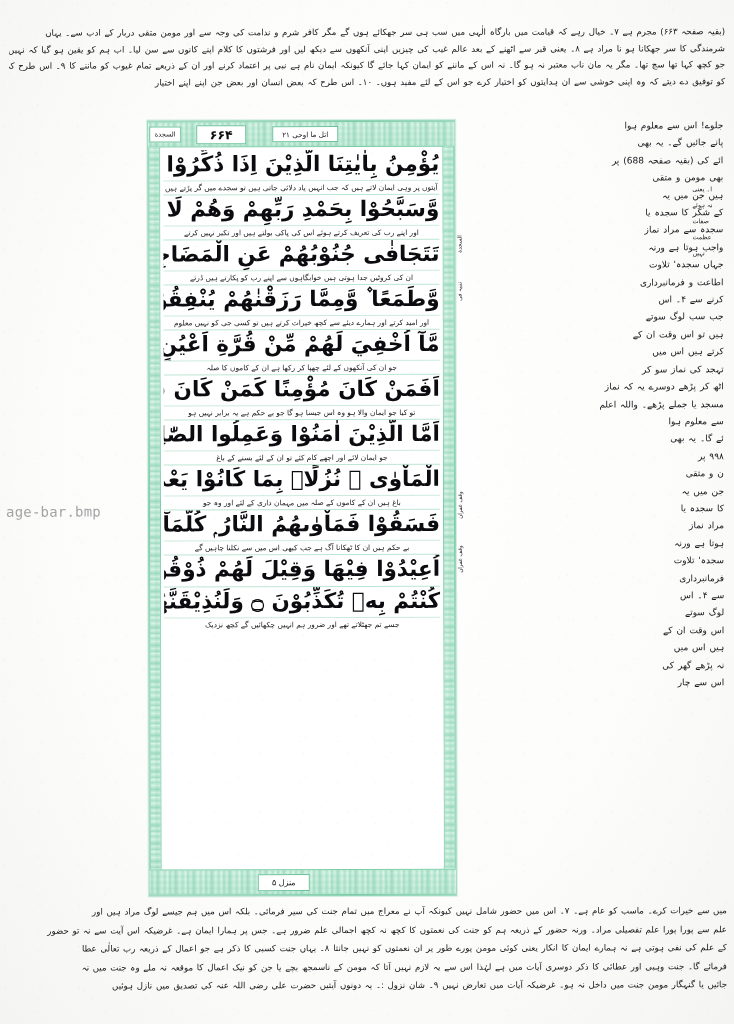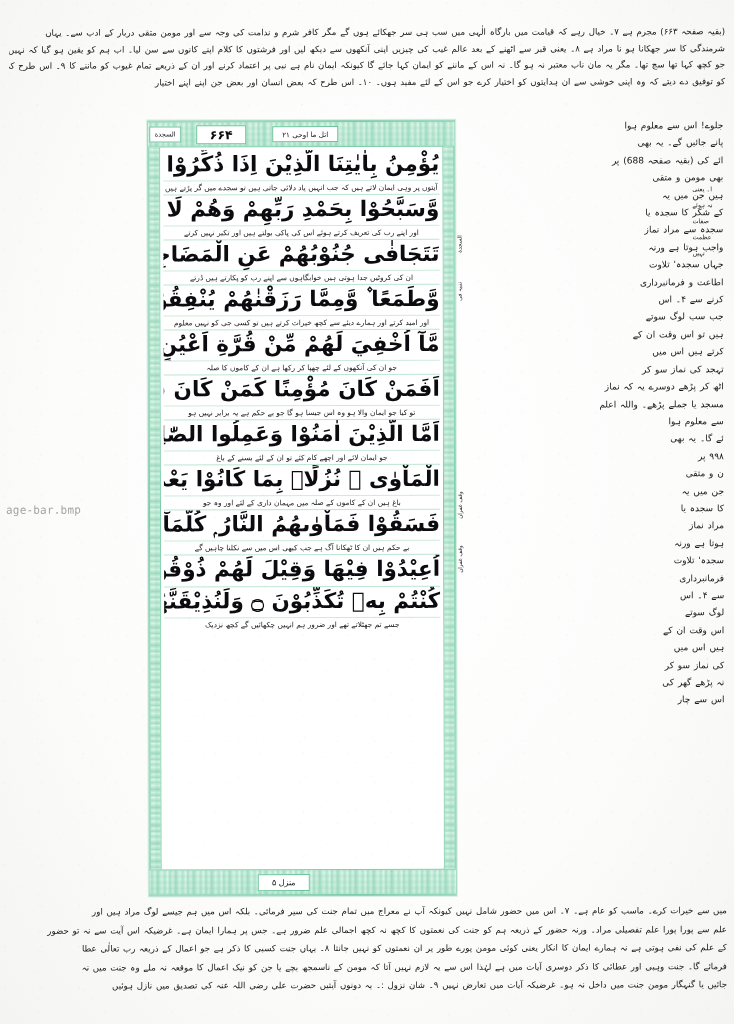--- a/index.html
+++ b/index.html
@@ -262,21 +262,21 @@
     font-size: 8.6px;
     line-height: 18.6px;
     word-spacing: 1px;
   }
   #bottom-commentary .ln { display:block; white-space: nowrap; overflow: hidden; }
 
   
   #scan-watermark {
     position: absolute;
     left: 6px; top: 503px;
-    font-size: 11px;
+    font-size: 14px;
     color: rgba(90,90,95,.55);
     font-family: "DejaVu Sans Mono", "Liberation Mono", monospace;
     letter-spacing: .2px;
     user-select: none;
   }
 
   
   #skew-wrap { position:absolute; inset:0; transform: rotate(-0.12deg); }
 </style>
 </head>
@@ -318,21 +318,20 @@
       <span class="ln">جن میں یہ</span>
       <span class="ln">کا سجدہ یا</span>
       <span class="ln">مراد نماز</span>
       <span class="ln">ہوتا ہے ورنہ</span>
       <span class="ln">سجدہ' تلاوت</span>
       <span class="ln">فرمانبرداری</span>
       <span class="ln">سے ۴۔ اس</span>
       <span class="ln">لوگ سوتے</span>
       <span class="ln">اس وقت ان کے</span>
       <span class="ln">ہیں اس میں</span>
-      <span class="ln">کی نماز سو کر</span>
       <span class="ln">نہ پڑھے گھر کی</span>
       <span class="ln">اس سے چار</span>
       <span class="ln"></span>
     </div>
 
     <div id="right-edge-note" class="urdu">
       <span class="ln">ا۔ یعنی</span>
       <span class="ln">نہ ہوئے</span>
       <span class="ln">صفات</span>
       <span class="ln">عظمت</span>

